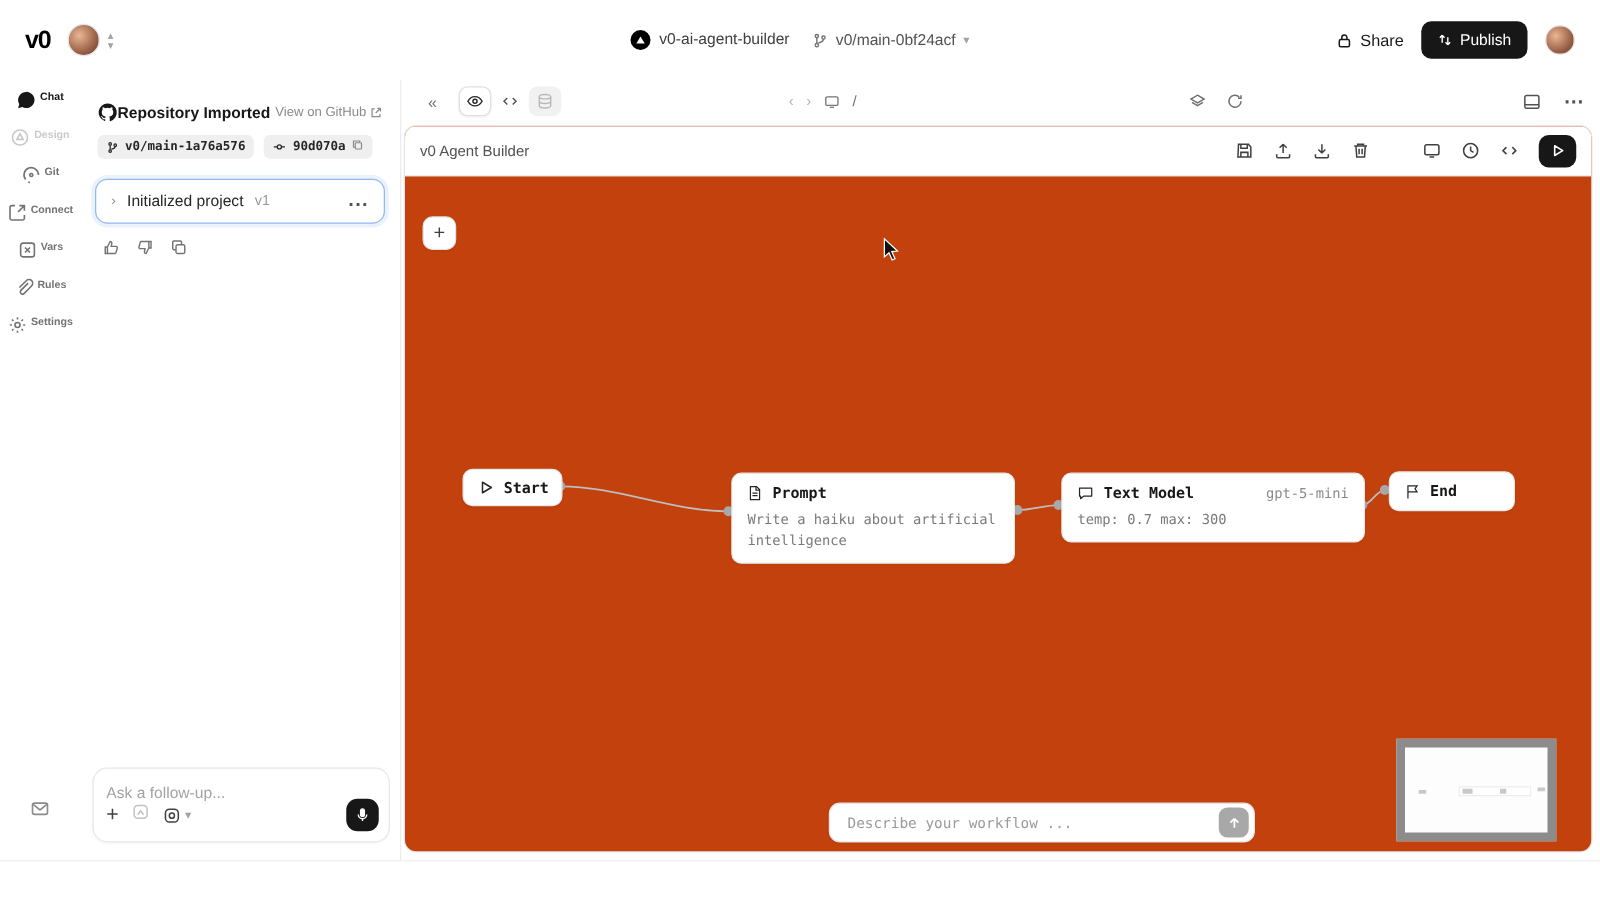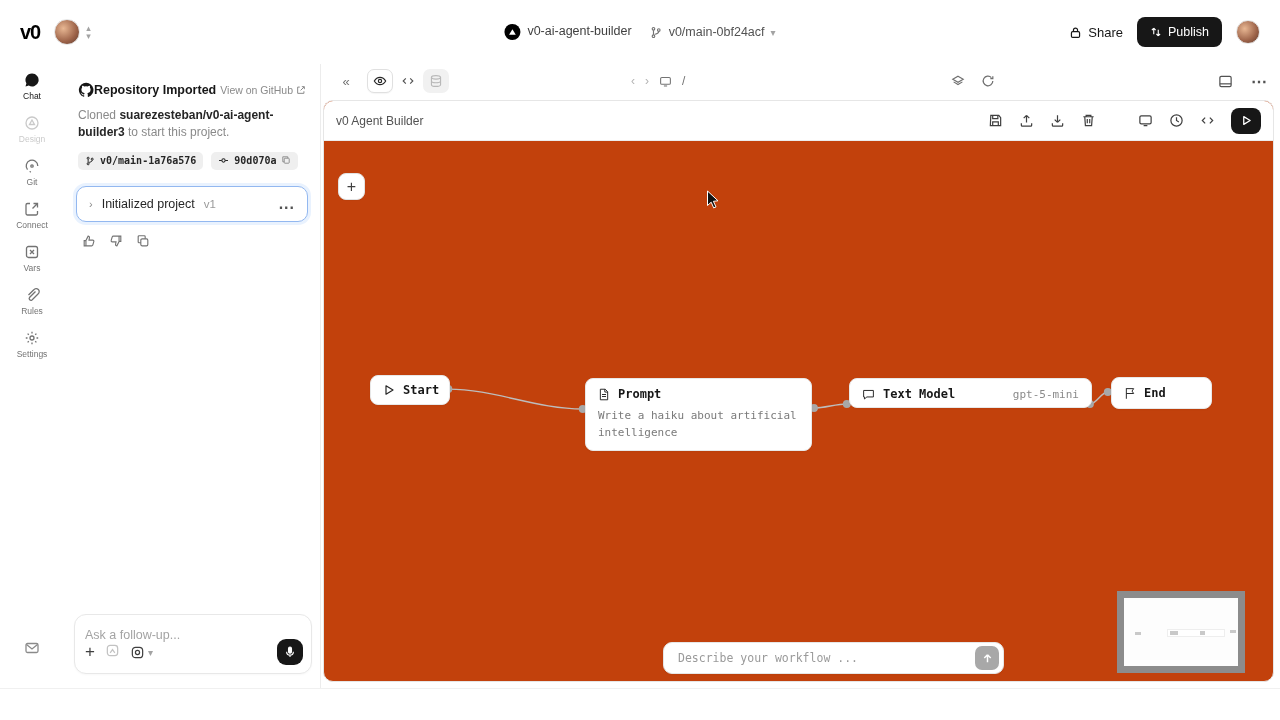--- a/index.html
+++ b/index.html
@@ -17,21 +17,21 @@
   .vercel-dot { width:16px; height:16px; border-radius:50%; background:#000; display:flex; align-items:center; justify-content:center; }
   .vercel-dot svg { display:block; }
   .branch-sel { display:flex; align-items:center; gap:6px; font-size:12.5px; color:#525252; }
   .chev { color:#a3a3a3; font-size:10px; }
   .tb-right { margin-left:auto; display:flex; align-items:center; gap:14px; }
   .share-btn { display:flex; align-items:center; gap:6px; font-size:13px; color:#171717; cursor:pointer; }
   .publish-btn { display:flex; align-items:center; gap:6px; background:#171717; color:#fff; font-size:12.5px; font-weight:500; border:none; border-radius:8px; height:30px; padding:0 13px; cursor:pointer; }
 
   
   .rail { position:absolute; left:0; top:64px; width:64px; height:624px; display:flex; flex-direction:column; align-items:center; padding-top:8px; }
-  .rail-item { display:flex; flex-direction:column; align-items:center; gap:3px; margin-bottom:14px; cursor:pointer; color:#737373; }
+  .rail-item { display:flex; flex-direction:row; gap:3px; margin-bottom:14px; cursor:pointer; color:#737373;font-weight:bold; }
   .rail-item .lbl { font-size:8.5px; }
   .rail-item.active { color:#171717; }
   .rail-item.disabled { opacity:.38; }
   .rail-spacer { flex:1; }
   .rail-mail { margin-bottom:28px; color:#8a8a8a; cursor:pointer; }
 
   
   .chat-col { position:absolute; left:64px; top:64px; width:256px; height:624px; padding:16px 12px 0 12px; }
   .repo-card { padding:2px 2px 0 2px; }
   .repo-head { display:flex; align-items:center; gap:0; }
@@ -218,21 +218,20 @@
             <path d="M8 .8a7.2 7.2 0 00-2.3 14c.4.1.5-.1.5-.3v-1.2c-2 .4-2.4-1-2.4-1-.3-.8-.8-1-.8-1-.7-.5 0-.5 0-.5.7 0 1.1.8 1.1.8.7 1.1 1.7.8 2.1.6 0-.5.3-.8.5-1-1.6-.2-3.3-.8-3.3-3.6 0-.8.3-1.4.7-1.9 0-.2-.3-.9.1-1.9 0 0 .6-.2 2 .7a6.9 6.9 0 013.6 0c1.4-.9 2-.7 2-.7.4 1 .1 1.7.1 1.9.5.5.7 1.1.7 1.9 0 2.8-1.7 3.4-3.3 3.6.3.2.5.7.5 1.4v2c0 .2.1.4.5.3A7.2 7.2 0 008 .8z"></path>
           </svg>
         <span class="repo-title">Repository Imported</span>
         <span class="repo-link">
           <span>View on GitHub</span>
           <svg width="10" height="10" viewBox="0 0 12 12" fill="none" stroke="#8a8a8a" stroke-width="1.2">
               <path d="M4.5 2.5H2v7.5h7.5V7.5M7 2h3v3M9.8 2.2L5.5 6.5"></path>
             </svg>
         </span>
       </div>
-      <div class="repo-body"><span>Cloned </span><b>suarezesteban/v0-ai-agent-builder3</b><span> to start this project.</span></div>
       <div class="badges">
         <span class="badge">
           <svg width="10" height="10" viewBox="0 0 16 16" fill="none" stroke="#262626" stroke-width="1.6">
               <circle cx="5" cy="3.5" r="1.6"></circle>
               <circle cx="5" cy="12.5" r="1.6"></circle>
               <circle cx="11.5" cy="5" r="1.6"></circle>
               <path d="M5 5.2v5.6M11.5 6.7c0 2.5-3 3-5 3.5"></path>
             </svg>
           <span>v0/main-1a76a576</span>
         </span>
@@ -424,20 +423,21 @@
         <div class="node" style="left:525px;top:237px;width:243px;">
           <div class="node-head">
             <span class="node-icon">
                 <svg width="13" height="13" viewBox="0 0 16 16" fill="none" stroke="#262626" stroke-width="1.2">
                   <path d="M2 3h12v8H6l-3 2.5V11H2z" stroke-linejoin="round"></path>
                 </svg>
               </span>
             <span class="node-title">Text Model</span>
             <span class="node-model">gpt-5-mini</span>
           </div>
+          <div class="node-body">temp: 0.7  max: 300</div>
         </div>
 
         <div class="node" style="left:787px;top:236px;width:101px;">
           <div class="node-head" style="padding:8px 12px;text-align:center;">
             <span class="node-icon">
                 <svg width="12" height="13" viewBox="0 0 14 16" fill="none" stroke="#262626" stroke-width="1.2">
                   <path d="M2.5 14.5v-13M2.5 2h9l-2 3 2 3h-9"></path>
                 </svg>
               </span>
             <span class="node-title">End</span>

